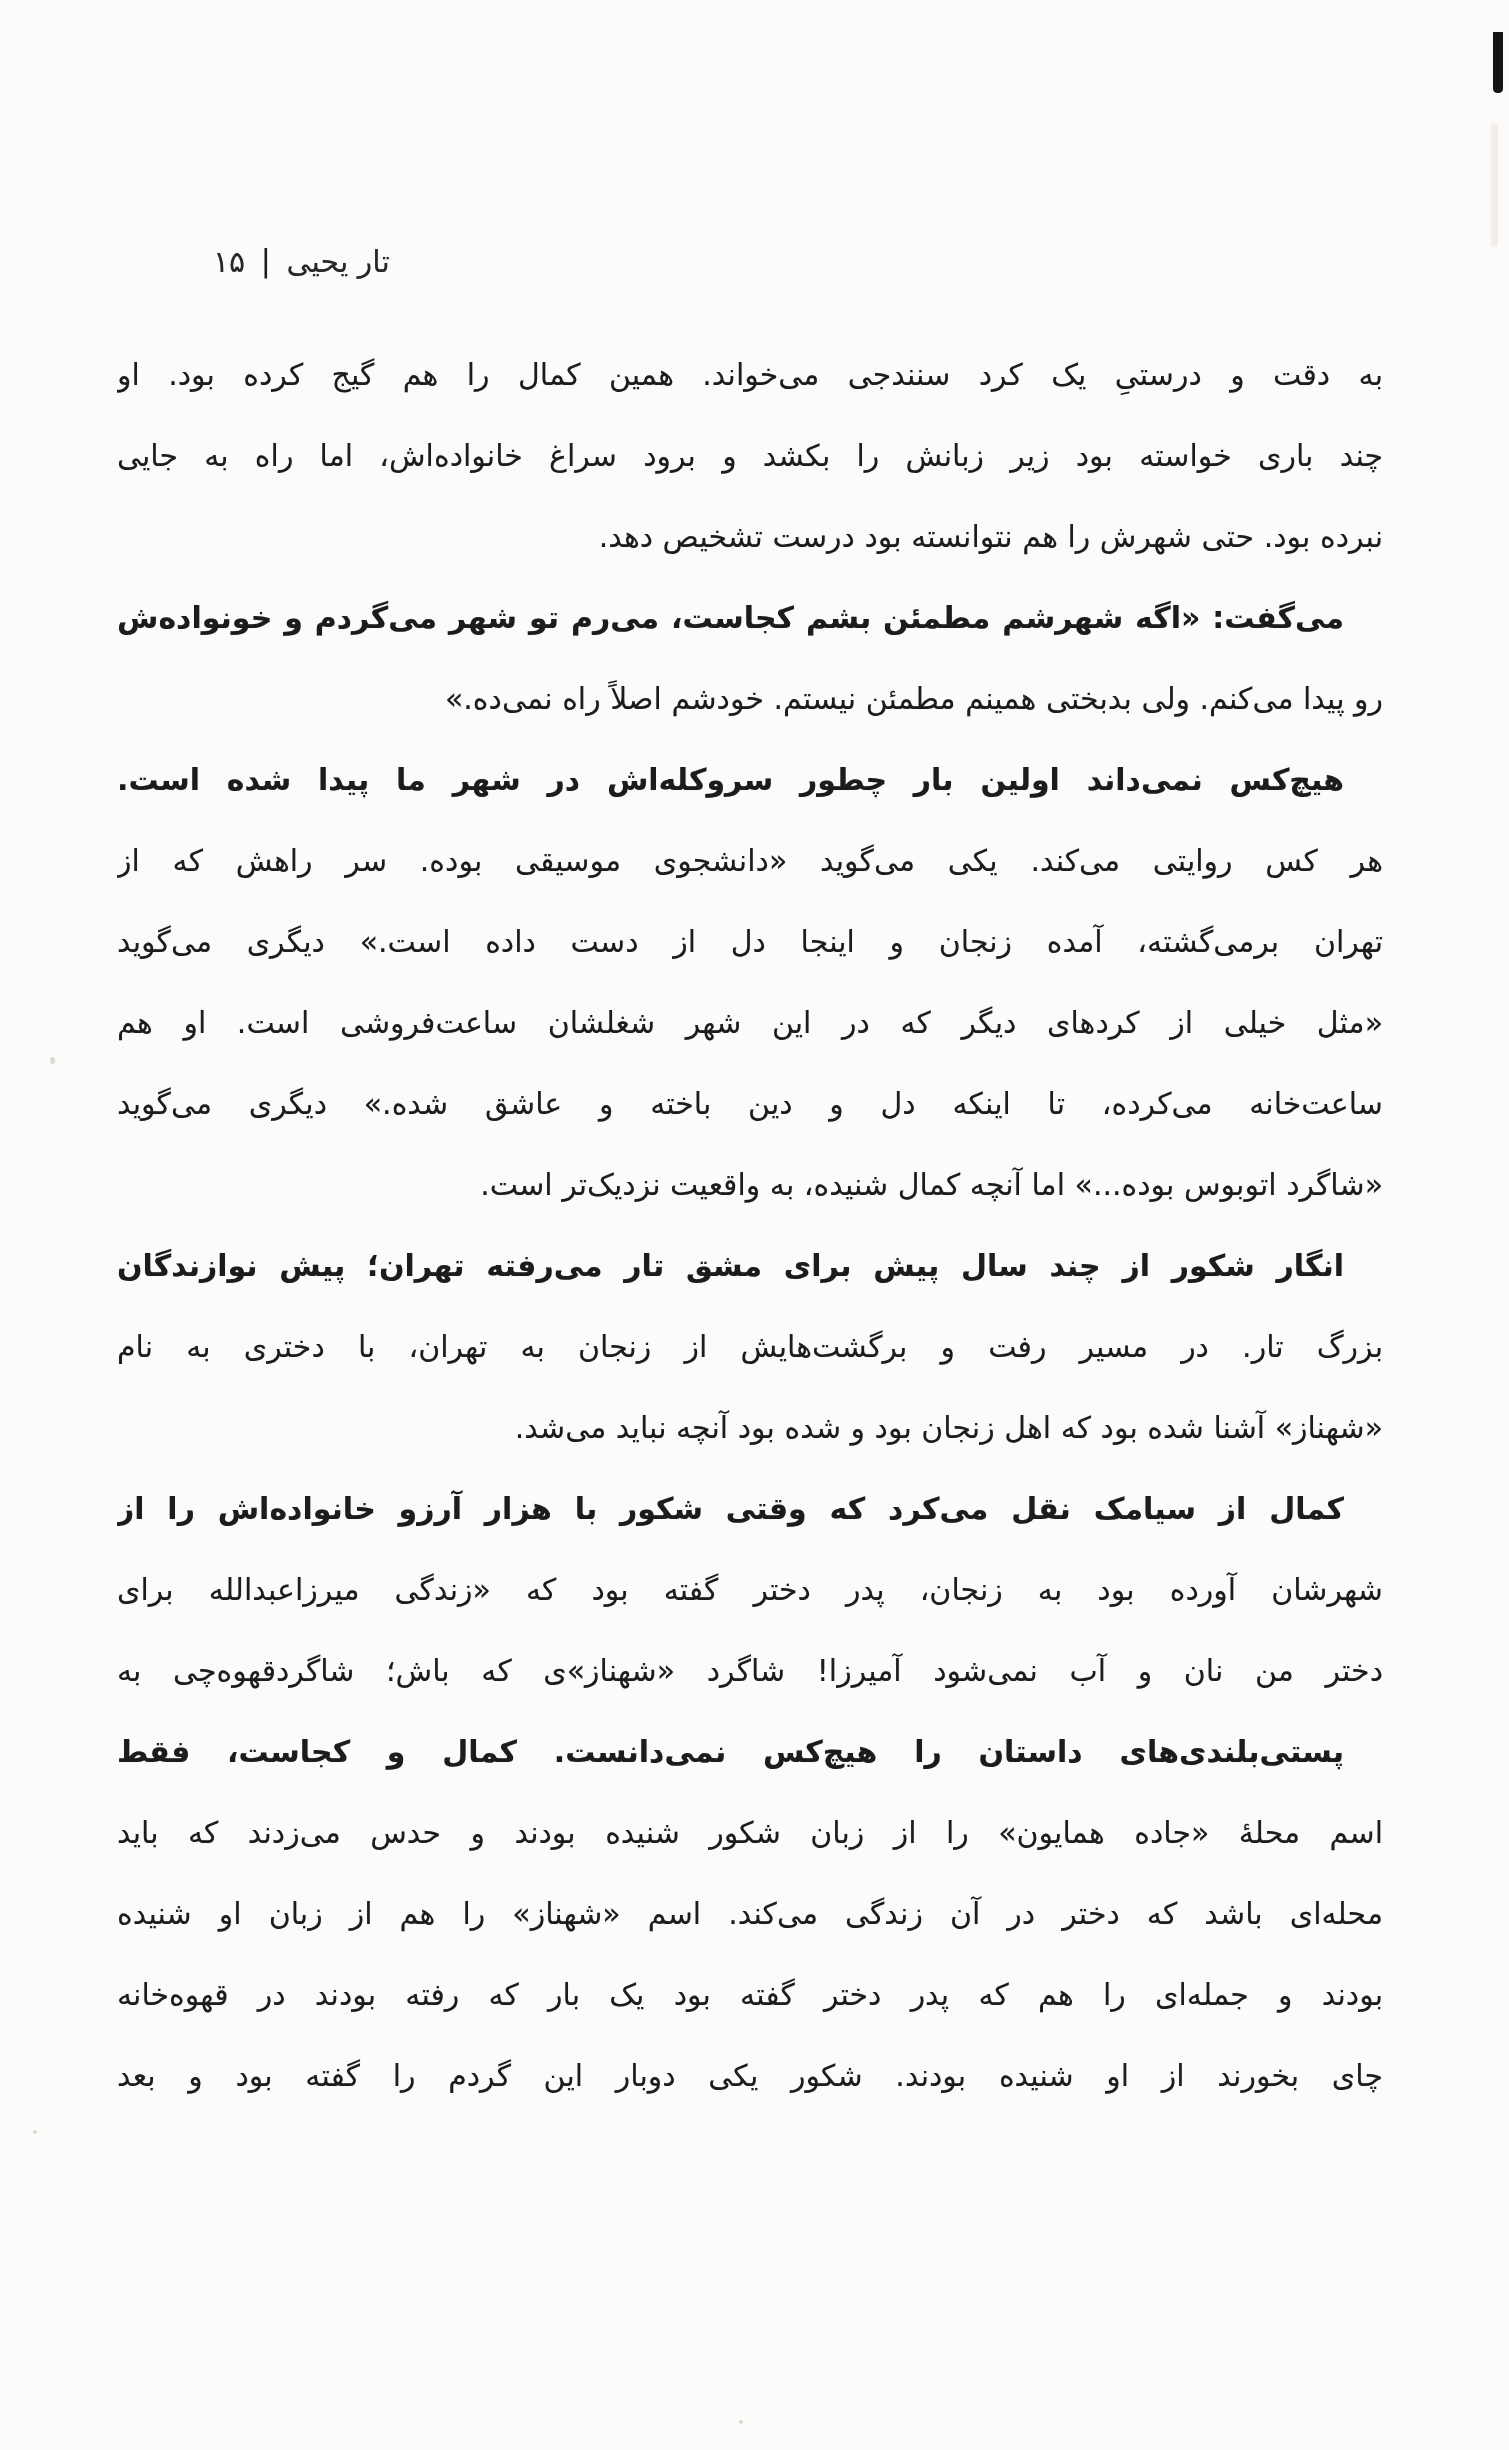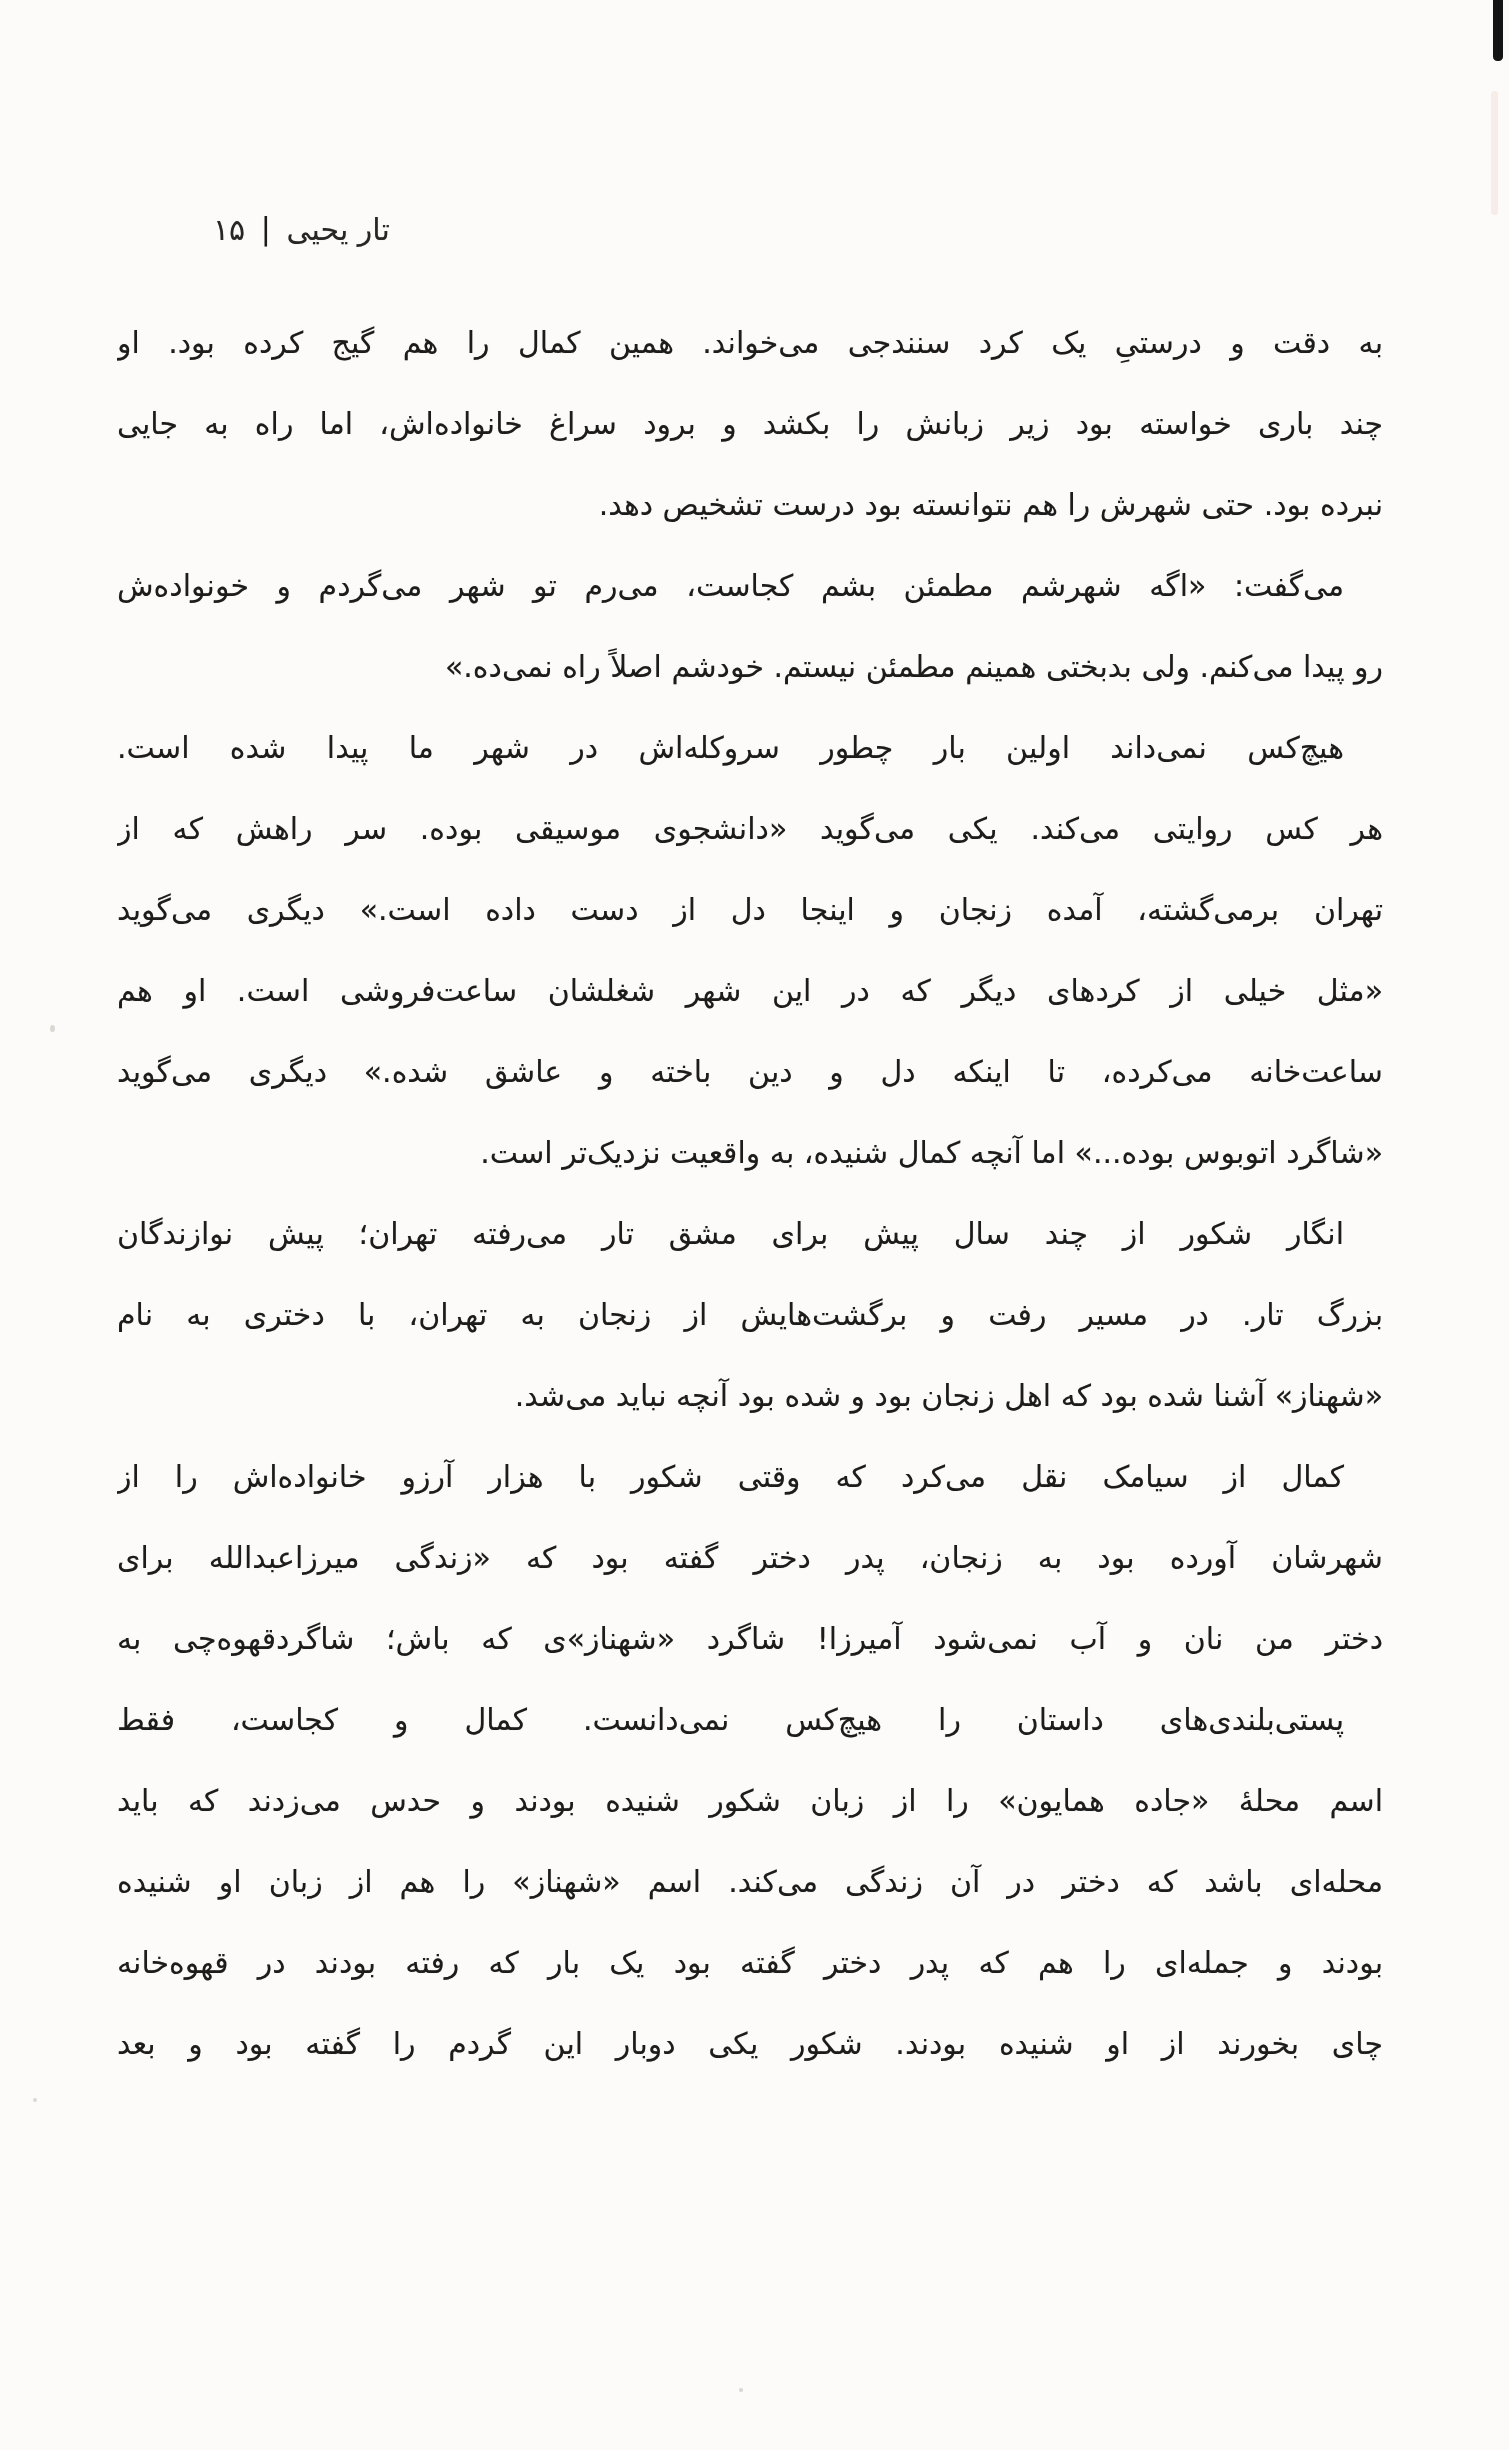--- a/index.html
+++ b/index.html
@@ -3,21 +3,21 @@
 <meta charset="utf-8">
 <style>
   html,body{margin:0;padding:0;}
   body{
     width:1509px;height:2450px;position:relative;
     background:#fcfbf9;
     font-family:"DejaVu Sans",sans-serif;
     color:#1e1e1e;
     overflow:hidden;
   }
-  .page{position:absolute;inset:0;}
+  .page{position:absolute;inset:0;margin-top:32px;}
   
   .corner-mark{
     position:absolute;top:0;right:5.7px;width:10.6px;height:61px;
     background:#141414;border-radius:0 0 4.3px 4.3px;
   }
   .streak{
     position:absolute;top:91px;right:11.3px;width:7px;height:124px;
     background:#f2e3de;opacity:.65;border-radius:3.5px;
   }
   .speck{position:absolute;background:#d9d8d3;border-radius:50%;}
@@ -36,21 +36,21 @@
   .text-block{
     position:absolute;top:302px;left:117px;width:1266px;
     direction:rtl;font-size:30px;color:#1c1c1c;
     text-shadow:0 0 0.7px rgba(0,0,0,.28);
   }
   .line{
     height:81px;line-height:81px;max-height:81px;overflow:hidden;
     text-align:justify;text-align-last:justify;
   }
   .line.last{text-align-last:auto;}
-  .line.indent{padding-right:39px;}
+  .line.indent{padding-right:39px;font-weight:bold;}
 </style>
 </head>
 <body>
 
 <div class="page">
 
   <div class="corner-mark"></div>
   <div class="streak"></div>
   <div class="speck s1"></div>
   <div class="speck s2"></div>

